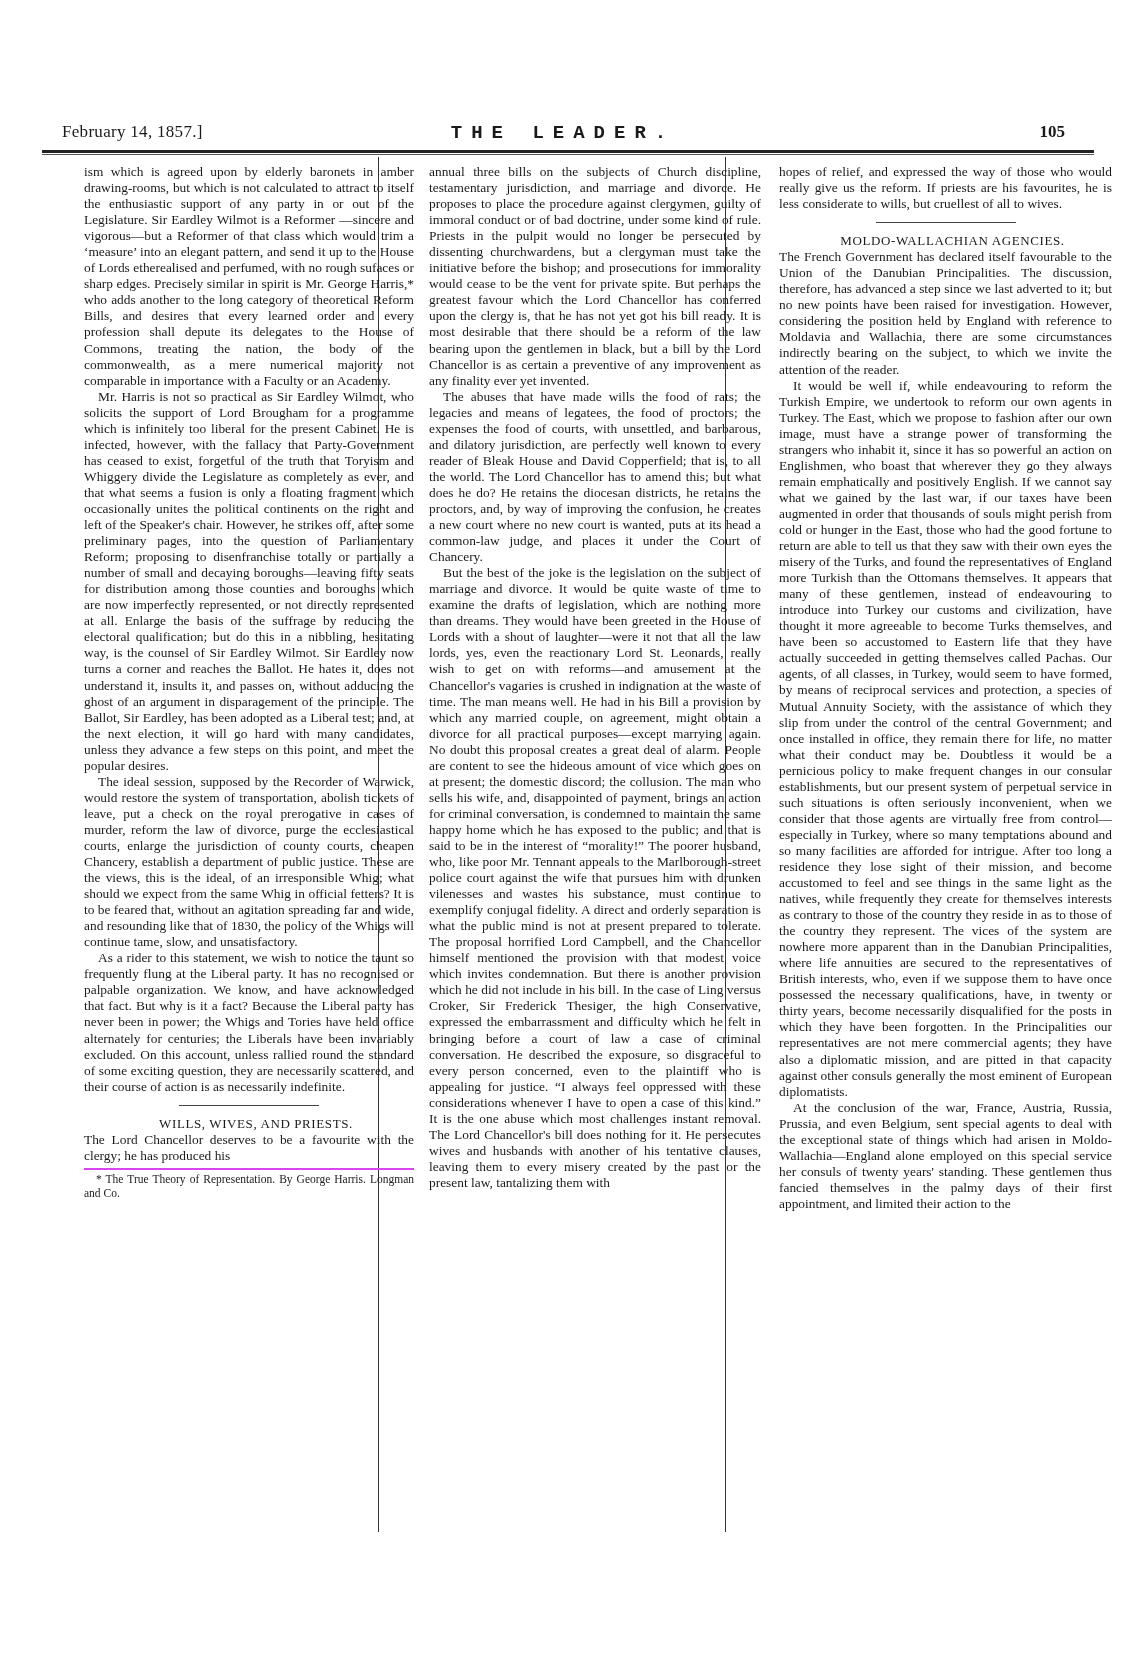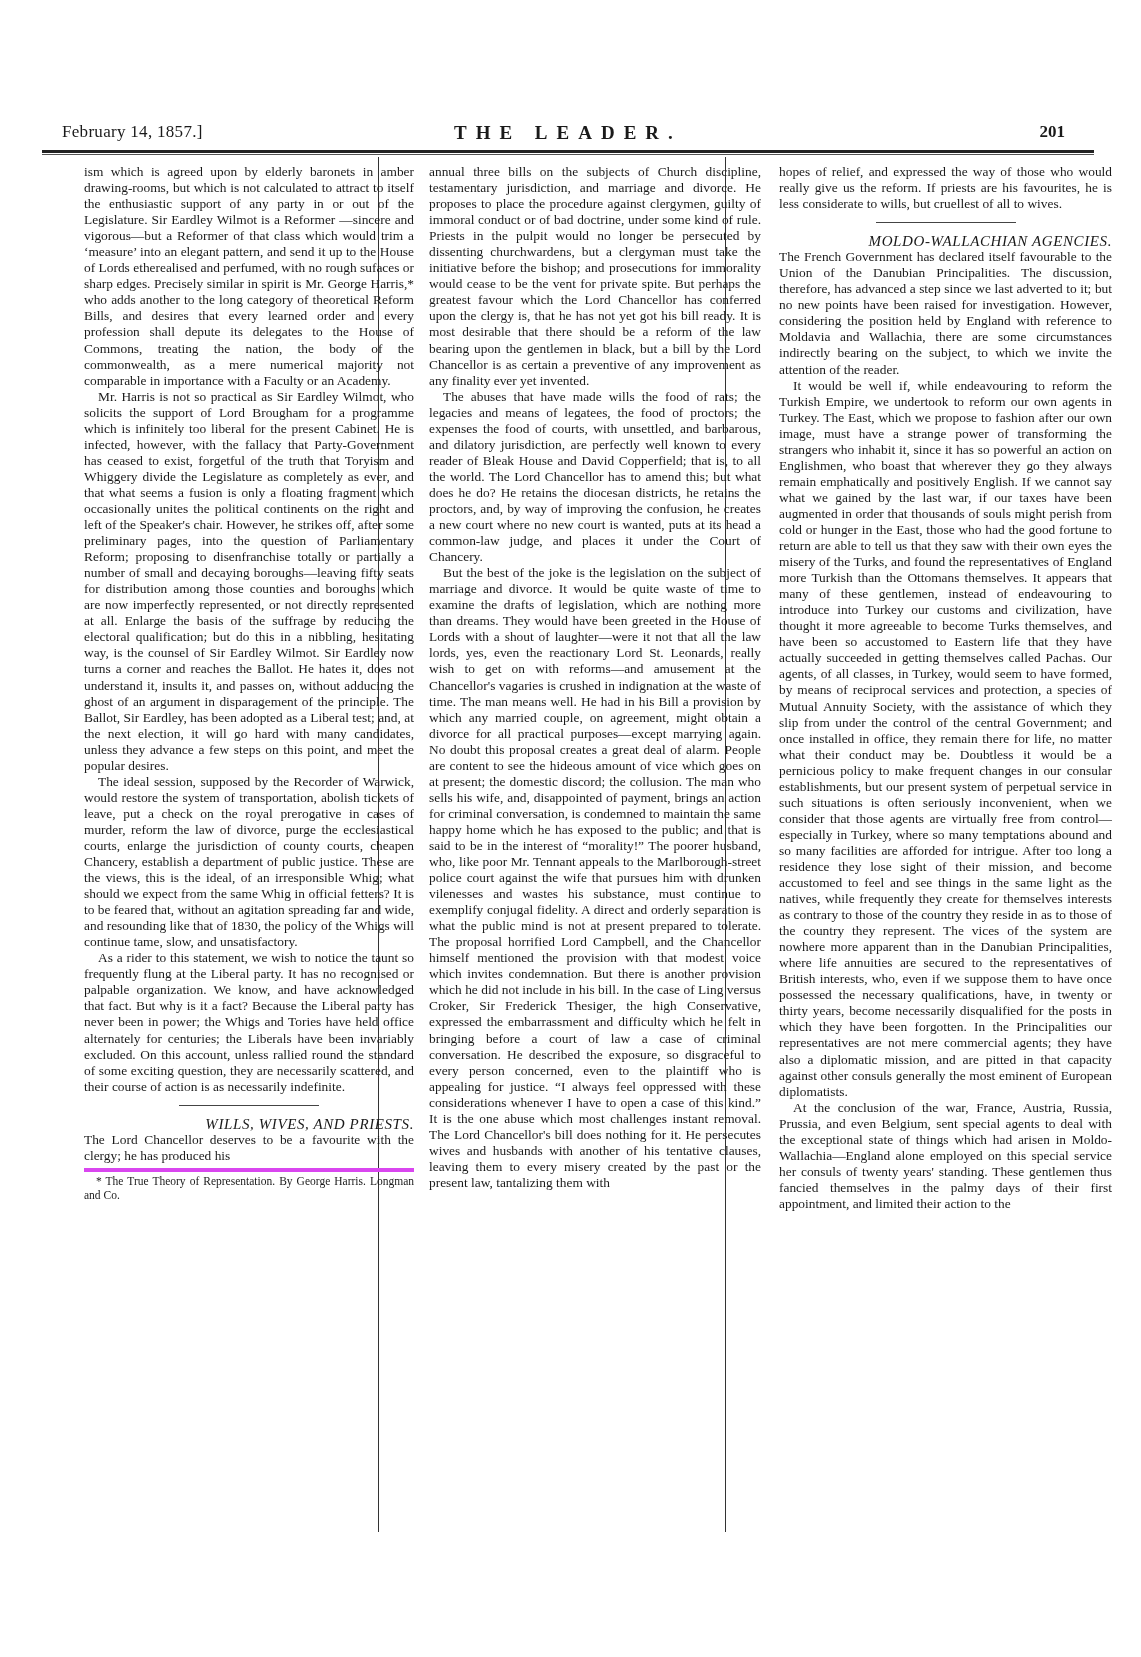--- a/index.html
+++ b/index.html
@@ -1,47 +1,47 @@
 <!DOCTYPE html>
 <html><head>
 <meta charset="utf-8">
 <style>
   html, body { margin: 0; padding: 0; background: #ffffff; }
   body { width: 1141px; height: 1657px; position: relative; overflow: hidden;
          font-family: "Liberation Serif", "DejaVu Serif", serif; color: #1a1a1a; }
   .page { position: absolute; left: 0; top: 0; width: 1141px; height: 1657px; }
   .masthead { position: absolute; top: 122px; left: 40px; width: 1070px; height: 24px; }
   .date { position: absolute; left: 22px; top: 0; font-size: 17px; font-weight: normal; letter-spacing: 0.3px; }
-  .title { position: absolute; left: 414px; top: 0; width: 290px; font-size: 19px; font-weight: bold; letter-spacing: 9px; }
+  .title { position: absolute; left: 378px; top: 0; width: 290px; text-align: center; font-size: 19px; font-weight: bold; letter-spacing: 9px; font-family: Liberation Mono, monospace; }
   .pageno { position: absolute; right: 45px; top: 0; font-size: 17px; font-weight: bold; }
   .rule { position: absolute; left: 42px; top: 150px; width: 1052px; height: 3px; background: #222; }
   .rule2 { position: absolute; left: 42px; top: 154px; width: 1052px; height: 1px; background: #555; }
   .col { position: absolute; top: 164px; font-size: 13.4px; line-height: 16.05px; text-align: justify; hyphens: manual; margin-left: 44px; }
   .col p { margin: 0; text-indent: 14px; }
   .col p.noindent { text-indent: 0; }
   .col1 { left: 40px; width: 330px; }
   .col2 { left: 385px; width: 332px; }
   .col3 { left: 735px; width: 333px; }
   .vline { position: absolute; width: 1px; background: #333; }
   .vl1 { left: 378px; top: 157px; height: 1375px; }
   .vl2 { left: 725px; top: 157px; height: 1375px; }
-  .heading { text-align: right; font-size: 15px; letter-spacing: 0.6px; margin: 6px 0 2px 0; text-indent: 0; font-style: italic; }
+  .heading { text-align: center; font-size: 13px; letter-spacing: 0.6px; margin: 6px 0 2px 0; text-indent: 0; }
   .sep { width: 140px; height: 1px; background: #444; margin: 10px auto 10px auto; }
-  .footnote { font-size: 11.5px; line-height: 14px; margin-top: 4px; border-top: 4px solid #d946ef; padding-top: 2px; }
+  .footnote { font-size: 11.5px; line-height: 14px; margin-top: 4px; border-top: 2px solid #d946ef; padding-top: 2px; }
   .footnote .fn { text-indent: 12px; }
 </style>
 </head>
 <body>
 
 <div class="page">
 
   <div class="masthead">
     <div class="date">February 14, 1857.]</div>
     <div class="title">THE LEADER.</div>
-    <div class="pageno">201</div>
+    <div class="pageno">105</div>
   </div>
   <div class="rule"></div>
   <div class="rule2"></div>
 
   <div class="vline vl1"></div>
   <div class="vline vl2"></div>
 
   <div class="col col1">
     <p class="noindent">ism which is agreed upon by elderly baronets in amber drawing-rooms, but which is not calculated to attract to itself the enthusiastic support of any party in or out of the Legislature. Sir Eardley Wilmot is a Reformer —sincere and vigorous—but a Reformer of that class which would trim a ‘measure’ into an elegant pattern, and send it up to the House of Lords etherealised and perfumed, with no rough sufaces or sharp edges. Precisely similar in spirit is Mr. George Harris,* who adds another to the long category of theoretical Reform Bills, and desires that every learned order and every profession shall depute its delegates to the House of Commons, treating the nation, the body of the commonwealth, as a mere numerical majority not comparable in importance with a Faculty or an Academy.</p>
     <p>Mr. Harris is not so practical as Sir Eardley Wilmot, who solicits the support of Lord Brougham for a programme which is infinitely too liberal for the present Cabinet. He is infected, however, with the fallacy that Party-Government has ceased to exist, forgetful of the truth that Toryism and Whiggery divide the Legislature as completely as ever, and that what seems a fusion is only a floating fragment which occasionally unites the political continents on the right and left of the Speaker's chair. However, he strikes off, after some preliminary pages, into the question of Parliamentary Reform; proposing to disenfranchise totally or partially a number of small and decaying boroughs—leaving fifty seats for distribution among those counties and boroughs which are now imperfectly represented, or not directly represented at all. Enlarge the basis of the suffrage by reducing the electoral qualification; but do this in a nibbling, hesitating way, is the counsel of Sir Eardley Wilmot. Sir Eardley now turns a corner and reaches the Ballot. He hates it, does not understand it, insults it, and passes on, without adducing the ghost of an argument in disparagement of the principle. The Ballot, Sir Eardley, has been adopted as a Liberal test; and, at the next election, it will go hard with many candidates, unless they advance a few steps on this point, and meet the popular desires.</p>

